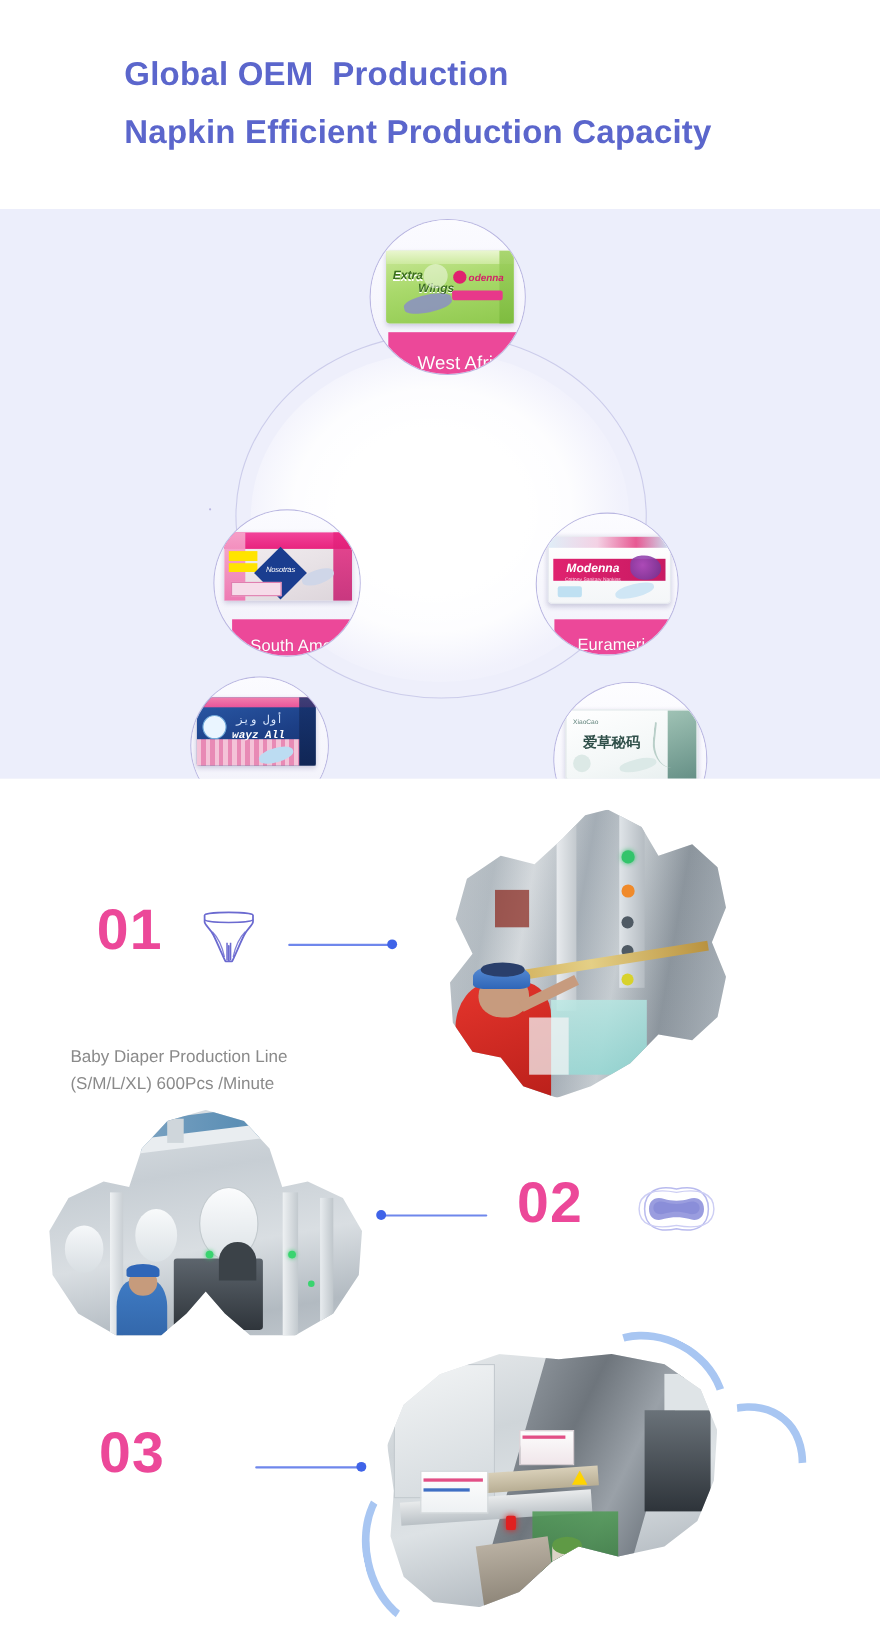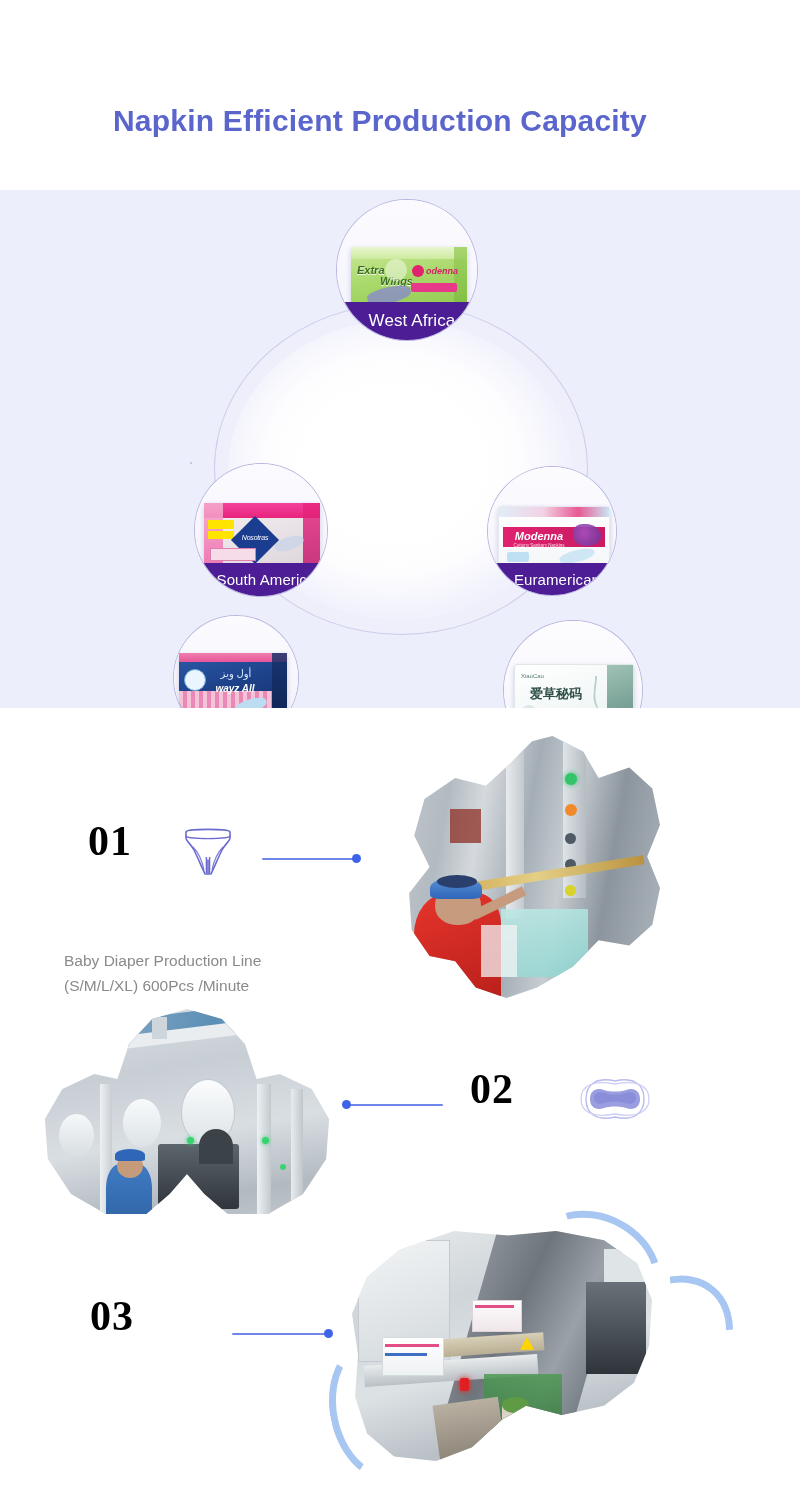--- a/index.html
+++ b/index.html
@@ -39,42 +39,42 @@
 
   .node{position:absolute;width:0;height:0;}
   .node .circ{
     position:absolute;border-radius:50%;overflow:hidden;
     background:#f7f7fe;
     border:1px solid rgba(110,105,190,.45);
     box-sizing:border-box;
   }
   .node .photo{position:absolute;left:0;top:0;width:100%;height:100%;}
   .node .band{
-    position:absolute;left:5px;bottom:0;width:100%;
-    background:#4c1d95;
-    display:flex;align-items:center;justify-content:center;
+    position:absolute;left:16px;bottom:0;width:100%;
+    background:#ec4899;
+    display:flex;align-items:flex-end;justify-content:center;
   }
   .node .band span{
     color:#fff;font-size:15px;letter-spacing:.1px;white-space:nowrap;
     text-shadow:0 0 1px rgba(0,0,0,.12);
   }
   .node.big .band span{font-size:17px;}
 
   
-  .pkg{position:absolute;box-shadow:0 2px 5px rgba(60,55,120,.22);margin-top:19px;}
+  .pkg{position:absolute;box-shadow:0 2px 5px rgba(60,55,120,.22);}
   .pkg .lid{position:absolute;left:0;top:0;width:100%;height:18%;}
   .pkg .side{position:absolute;right:0;top:0;width:11%;height:100%;opacity:.82;}
   .pkgtxt{position:absolute;width:100%;text-align:center;font-style:italic;font-weight:bold;color:#fff;}
 
   
   .steps{position:absolute;left:0;top:708px;width:800px;height:787px;background:#fff;overflow:hidden;}
 
   .stepnum{
-    position:absolute;font-family:Liberation Serif, serif;
-    font-weight:bold;font-size:42px;color:#000000;line-height:1;letter-spacing:1px;
+    position:absolute;font-family:Liberation Sans, sans-serif;
+    font-weight:bold;font-size:52px;color:#ec4899;line-height:1;letter-spacing:1px;
   }
   .steptext{
     position:absolute;color:#8a8a8a;font-size:15.5px;line-height:25px;white-space:pre-line;margin-top:40px;
   }
   .connector{position:absolute;height:14px;}
   .connector .ln{position:absolute;top:6px;height:2px;background:#6f87ec;width:100%;border-radius:2px;}
   .connector .dot{position:absolute;top:2px;width:9px;height:9px;border-radius:50%;background:#3f63e8;}
   .connector.right .dot{right:-1px;}
   .connector.left .dot{left:-1px;}
 
@@ -84,20 +84,21 @@
   .blob{position:absolute;overflow:hidden;}
   .blob .img{position:absolute;left:0;top:0;width:100%;height:100%;}
 
   
   .arc{position:absolute;border:7px solid #a8c6f2;border-radius:50%;}
 </style>
 </head>
 <body>
 
 <div class="header">
+  <div class="title-line title-1">Global OEM  Production</div>
   <div class="title-line title-2">Napkin Efficient Production Capacity</div>
 </div>
 
 <div class="diagram">
 
   <div class="big-ring"></div>
   <div class="center-glow"></div>
 
   <div class="node big">
     <div class="circ" style="left:336px;top:9px;width:142px;height:142px;">
@@ -161,21 +162,21 @@
       </div>
       <div class="band" style="height:32px;">
         <span>Euramerican</span>
       </div>
     </div>
   </div>
 
   <div class="node">
     <div class="circ" style="left:173px;top:425px;width:126px;height:126px;">
       <div class="photo" style="background:linear-gradient(#fbfbff,#f1f1fa);">
-        <div class="pkg" style="left:5px;top:18px;width:108px;height:62px;background:linear-gradient(165deg,#2b5aa8 0%,#1c3f86 55%,#16316b 100%);border-radius:2px;">
+        <div class="pkg" style="left:5px;top:18px;width:108px;height:62px;background:linear-gradient(165deg,#2b5aa8 0%,#1c3f86 55%,#16316b 100%);border-radius:2px;font-family:Liberation Mono, monospace;">
           <div class="lid" style="background:linear-gradient(#f07fae,#e8559a);height:14%;"></div>
           <div class="side" style="background:linear-gradient(#16316b,#0f2350);width:14%;"></div>
           <div style="position:absolute;left:0;bottom:0;width:86%;height:38%;background:repeating-linear-gradient(90deg,#f4c3d8 0 4px,#e88ab5 4px 8px);"></div>
           <div style="position:absolute;left:5px;top:16px;width:20px;height:20px;border-radius:50%;background:#eaf5ff;border:1px solid #6fa8d8;"></div>
           <div style="position:absolute;left:30px;top:15px;width:54px;text-align:center;font-size:10px;color:#dbe9ff;">أول ويز</div>
           <div style="position:absolute;left:26px;top:30px;width:60px;text-align:center;font-size:10px;font-style:italic;font-weight:bold;color:#fff;">wayz All</div>
           <div style="position:absolute;left:56px;bottom:3px;width:32px;height:13px;border-radius:50%/45%;background:#bcdcf2;transform:rotate(-16deg);"></div>
         </div>
       </div>
 

